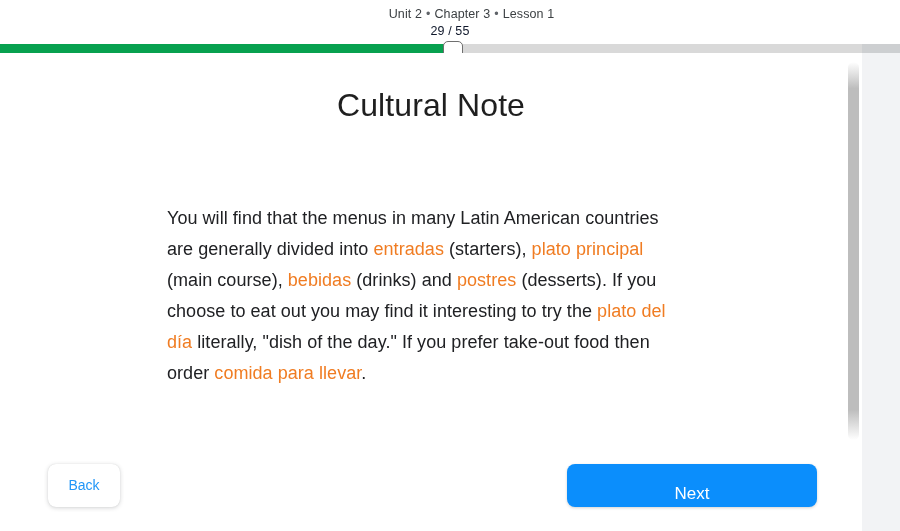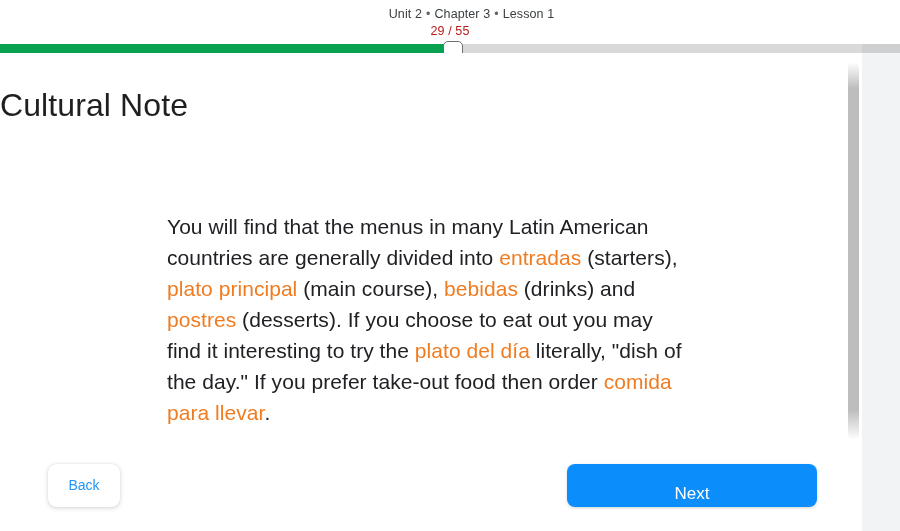--- a/index.html
+++ b/index.html
@@ -41,21 +41,21 @@
     white-space: nowrap;
     padding-left: 43px;
   }
   .crumb-sep {
     display: inline-block;
     padding: 0 4px;
     color: #5f6368;
   }
   .progress-count {
     font-size: 12.5px;
-    color: #b91c1c;
+    color: #0f172a;
     line-height: 16px;
     letter-spacing: 0.1px;
   }
 
   
   .progress-wrap {
     position: absolute;
     left: 0;
     top: 44px;
     width: 900px;
@@ -113,37 +113,37 @@
     top: 53px;
     width: 862px;
     height: 478px;
     background: #ffffff;
     overflow: hidden;
   }
 
   .page-title {
     margin: 0;
     padding-top: 32px;
+    text-align: center;
     font-size: 32px;
     font-weight: 400;
     color: #1f1f1f;
     letter-spacing: 0.1px;
     line-height: 40px;
   }
 
   .body-text {
     position: absolute;
     left: 167px;
     top: 150px;
     width: 520px;
-    font-size: 21px;
+    font-size: 18px;
     line-height: 31px;
     color: #202124;
     letter-spacing: 0.05px;
-    margin-top: 8px;
   }
   .body-text .es {
     color: #f07c22;
   }
 
   
   .scrollbar-track {
     position: absolute;
     right: 3px;
     top: 9px;

